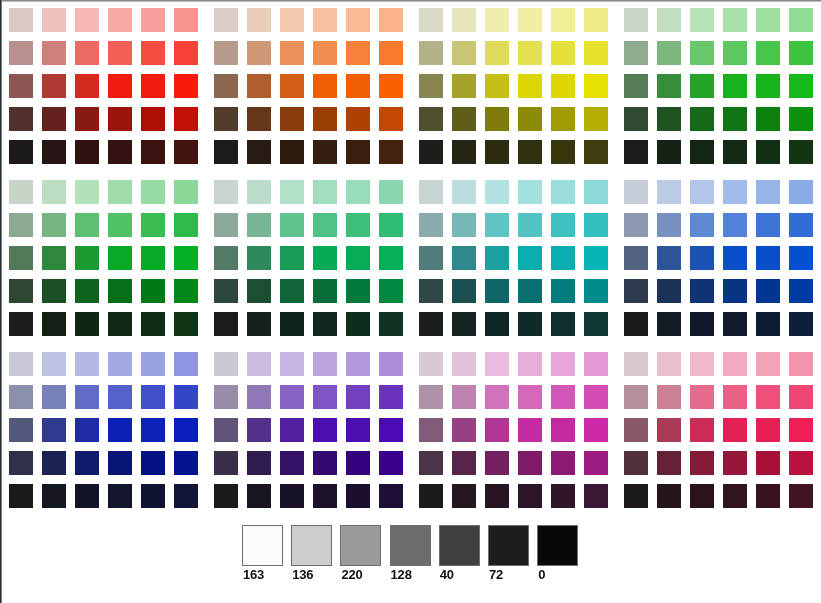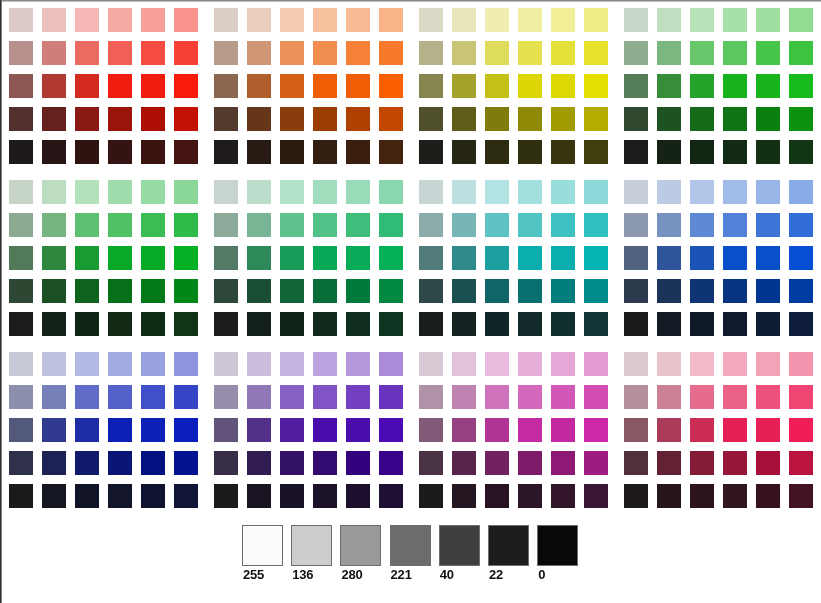--- a/index.html
+++ b/index.html
@@ -407,29 +407,29 @@
         <div class="sw" title="#1E1A1B" style="left: 624px; top: 484px; background: rgb(30, 26, 27);"></div>
         <div class="sw" title="#26161A" style="left: 657px; top: 484px; background: rgb(38, 22, 26);"></div>
         <div class="sw" title="#2D131A" style="left: 690px; top: 484px; background: rgb(45, 19, 26);"></div>
         <div class="sw" title="#31151C" style="left: 723px; top: 484px; background: rgb(49, 21, 28);"></div>
         <div class="sw" title="#38131D" style="left: 756px; top: 484px; background: rgb(56, 19, 29);"></div>
         <div class="sw" title="#421421" style="left: 789px; top: 484px; background: rgb(66, 20, 33);"></div>
       </div>
     </div>
   <div id="grayrow">
       <div class="gs" style="left: 0px; top: 0px; background: rgb(250, 251, 250); border-color: rgb(110, 110, 110);"></div>
-      <div class="gl" style="left: 1px;">255</div>
+      <div class="gl" style="left: 1px;">163</div>
       <div class="gs" style="left: 49.2px; top: 0px; background: rgb(205, 205, 205); border-color: rgb(110, 110, 110);"></div>
       <div class="gl" style="left: 50.2px;">136</div>
       <div class="gs" style="left: 98.4px; top: 0px; background: rgb(154, 154, 154); border-color: rgb(110, 110, 110);"></div>
-      <div class="gl" style="left: 99.4px;">280</div>
+      <div class="gl" style="left: 99.4px;">220</div>
       <div class="gs" style="left: 147.6px; top: 0px; background: rgb(108, 108, 108); border-color: rgb(110, 110, 110);"></div>
-      <div class="gl" style="left: 148.6px;">221</div>
+      <div class="gl" style="left: 148.6px;">128</div>
       <div class="gs" style="left: 196.8px; top: 0px; background: rgb(64, 63, 62); border-color: rgb(110, 110, 110);"></div>
       <div class="gl" style="left: 197.8px;">40</div>
       <div class="gs" style="left: 246px; top: 0px; background: rgb(29, 29, 28); border-color: rgb(110, 110, 110);"></div>
-      <div class="gl" style="left: 247px;">22</div>
+      <div class="gl" style="left: 247px;">72</div>
       <div class="gs" style="left: 295.2px; top: 0px; background: rgb(8, 8, 10); border-color: rgb(110, 110, 110);"></div>
       <div class="gl" style="left: 296.2px;">0</div>
     </div>
   <div class="edge-top"></div>
   <div class="edge-left"></div>
 </div>
 
 </body></html>

